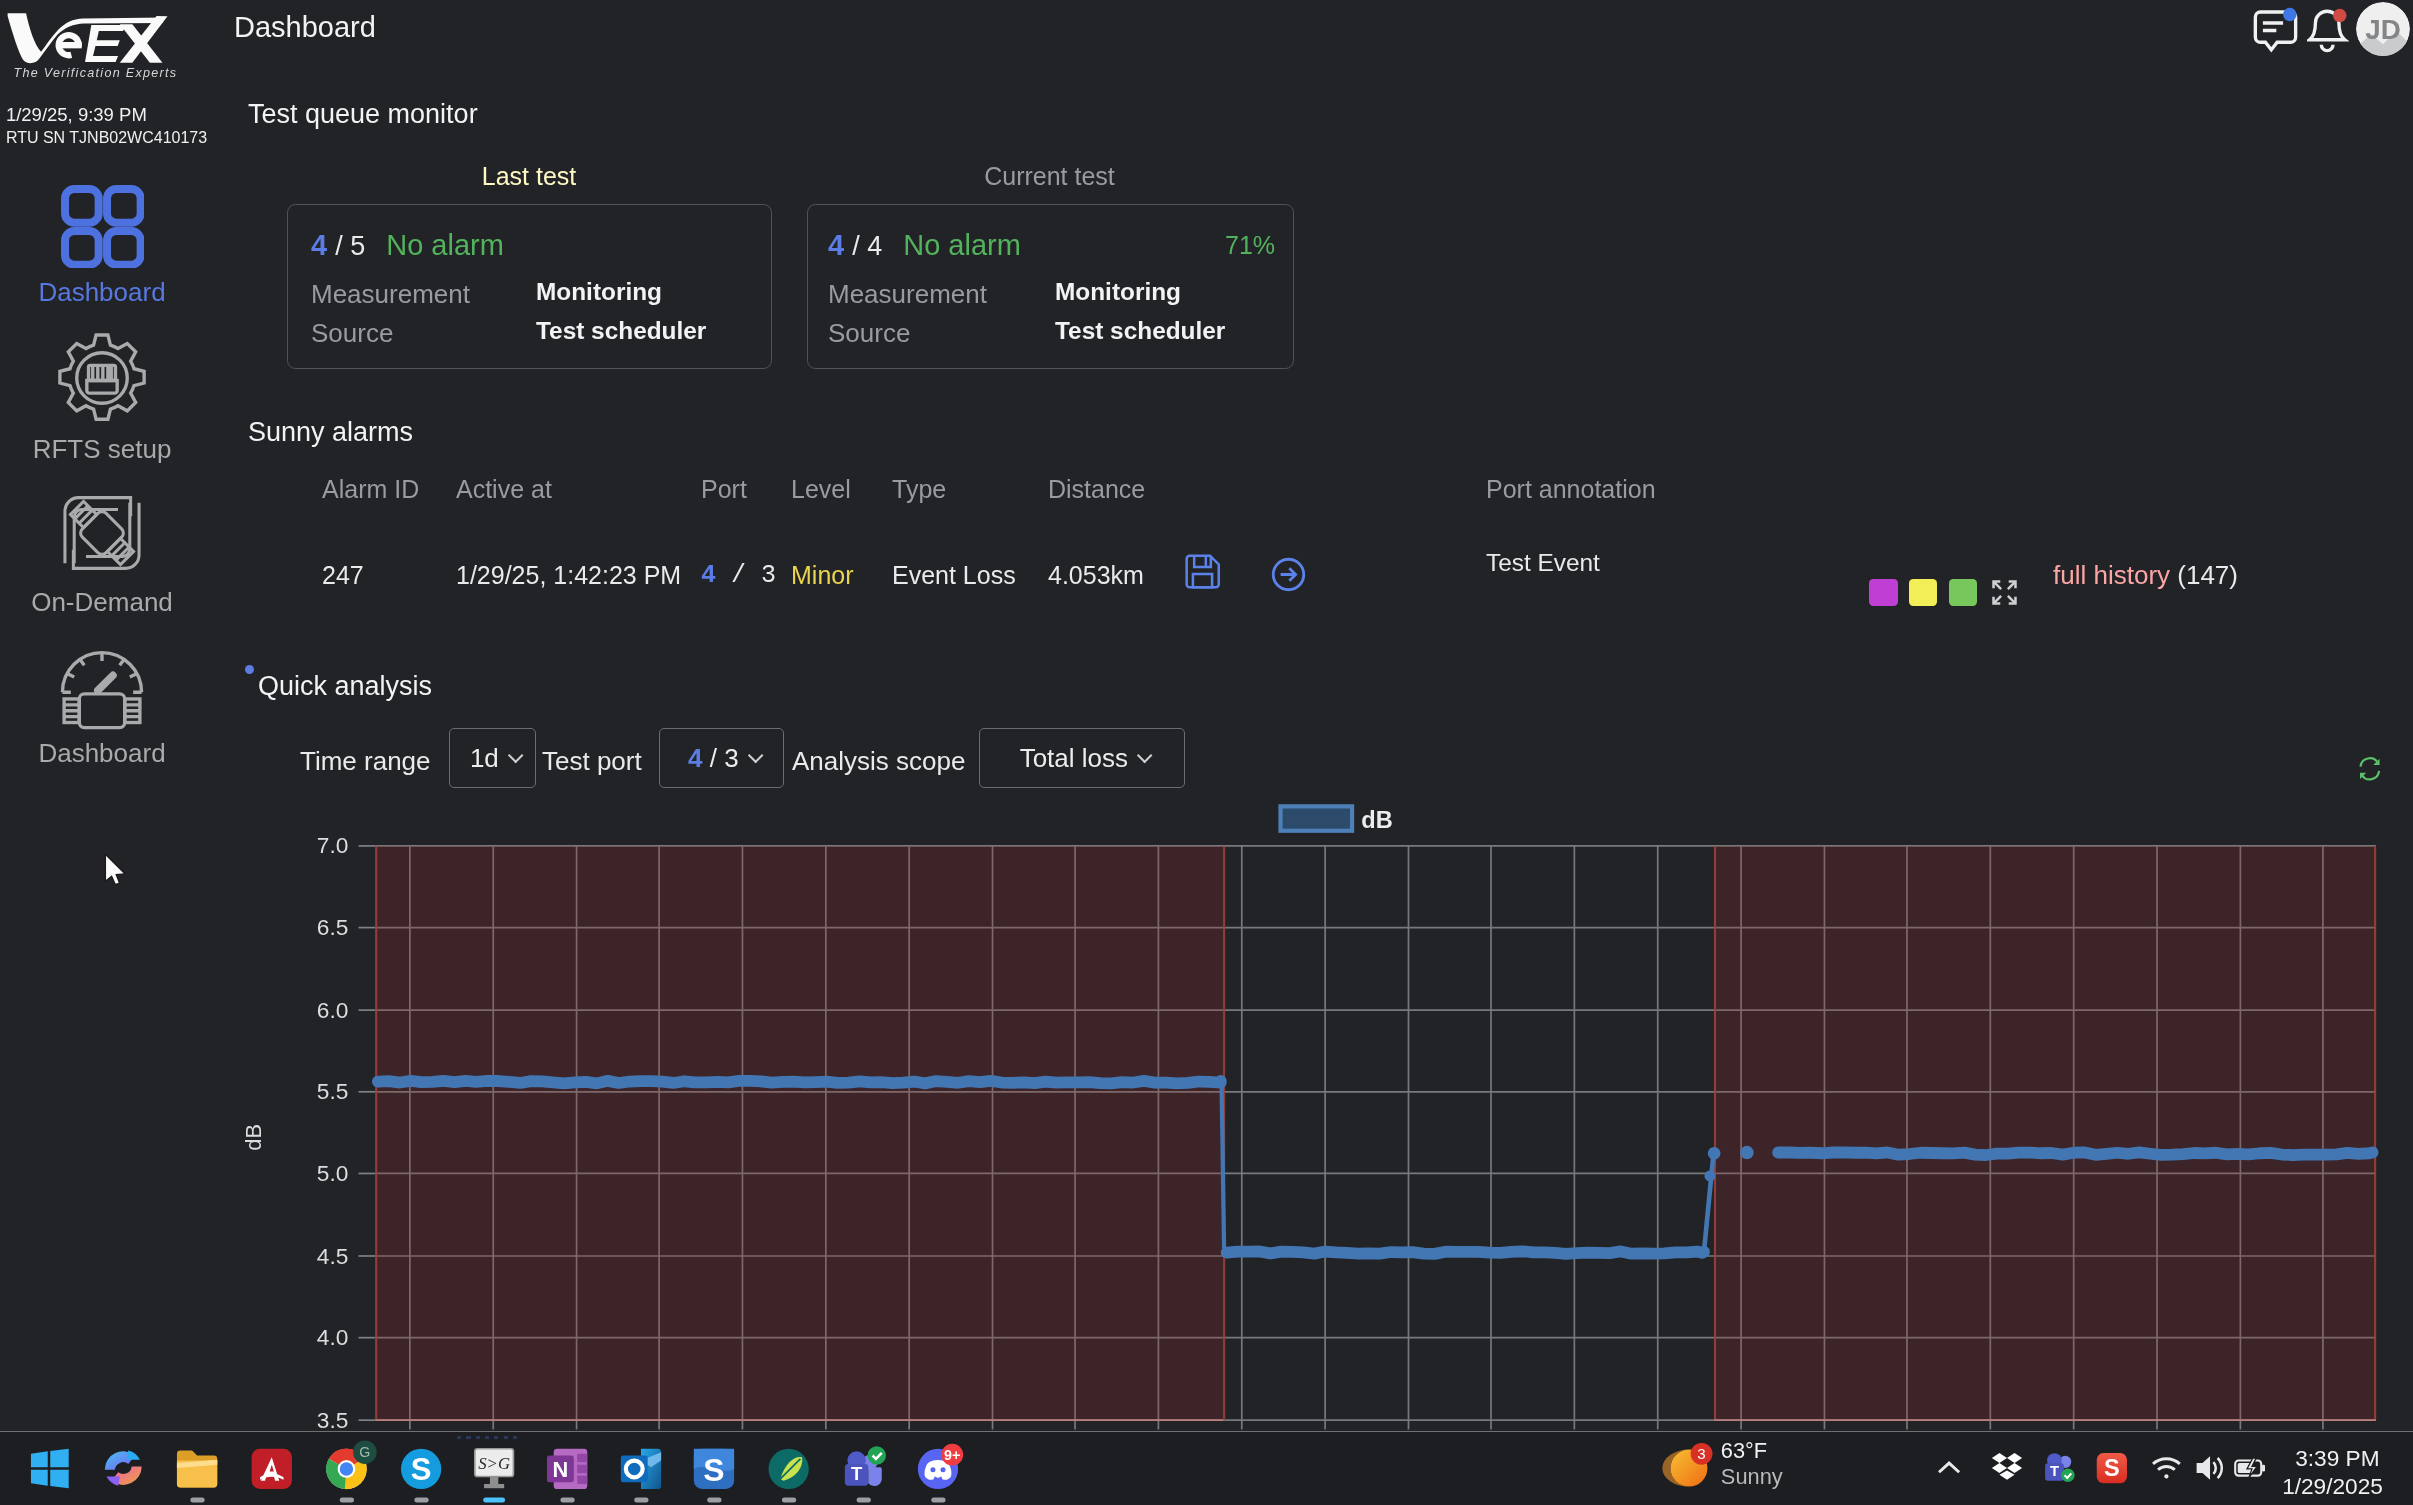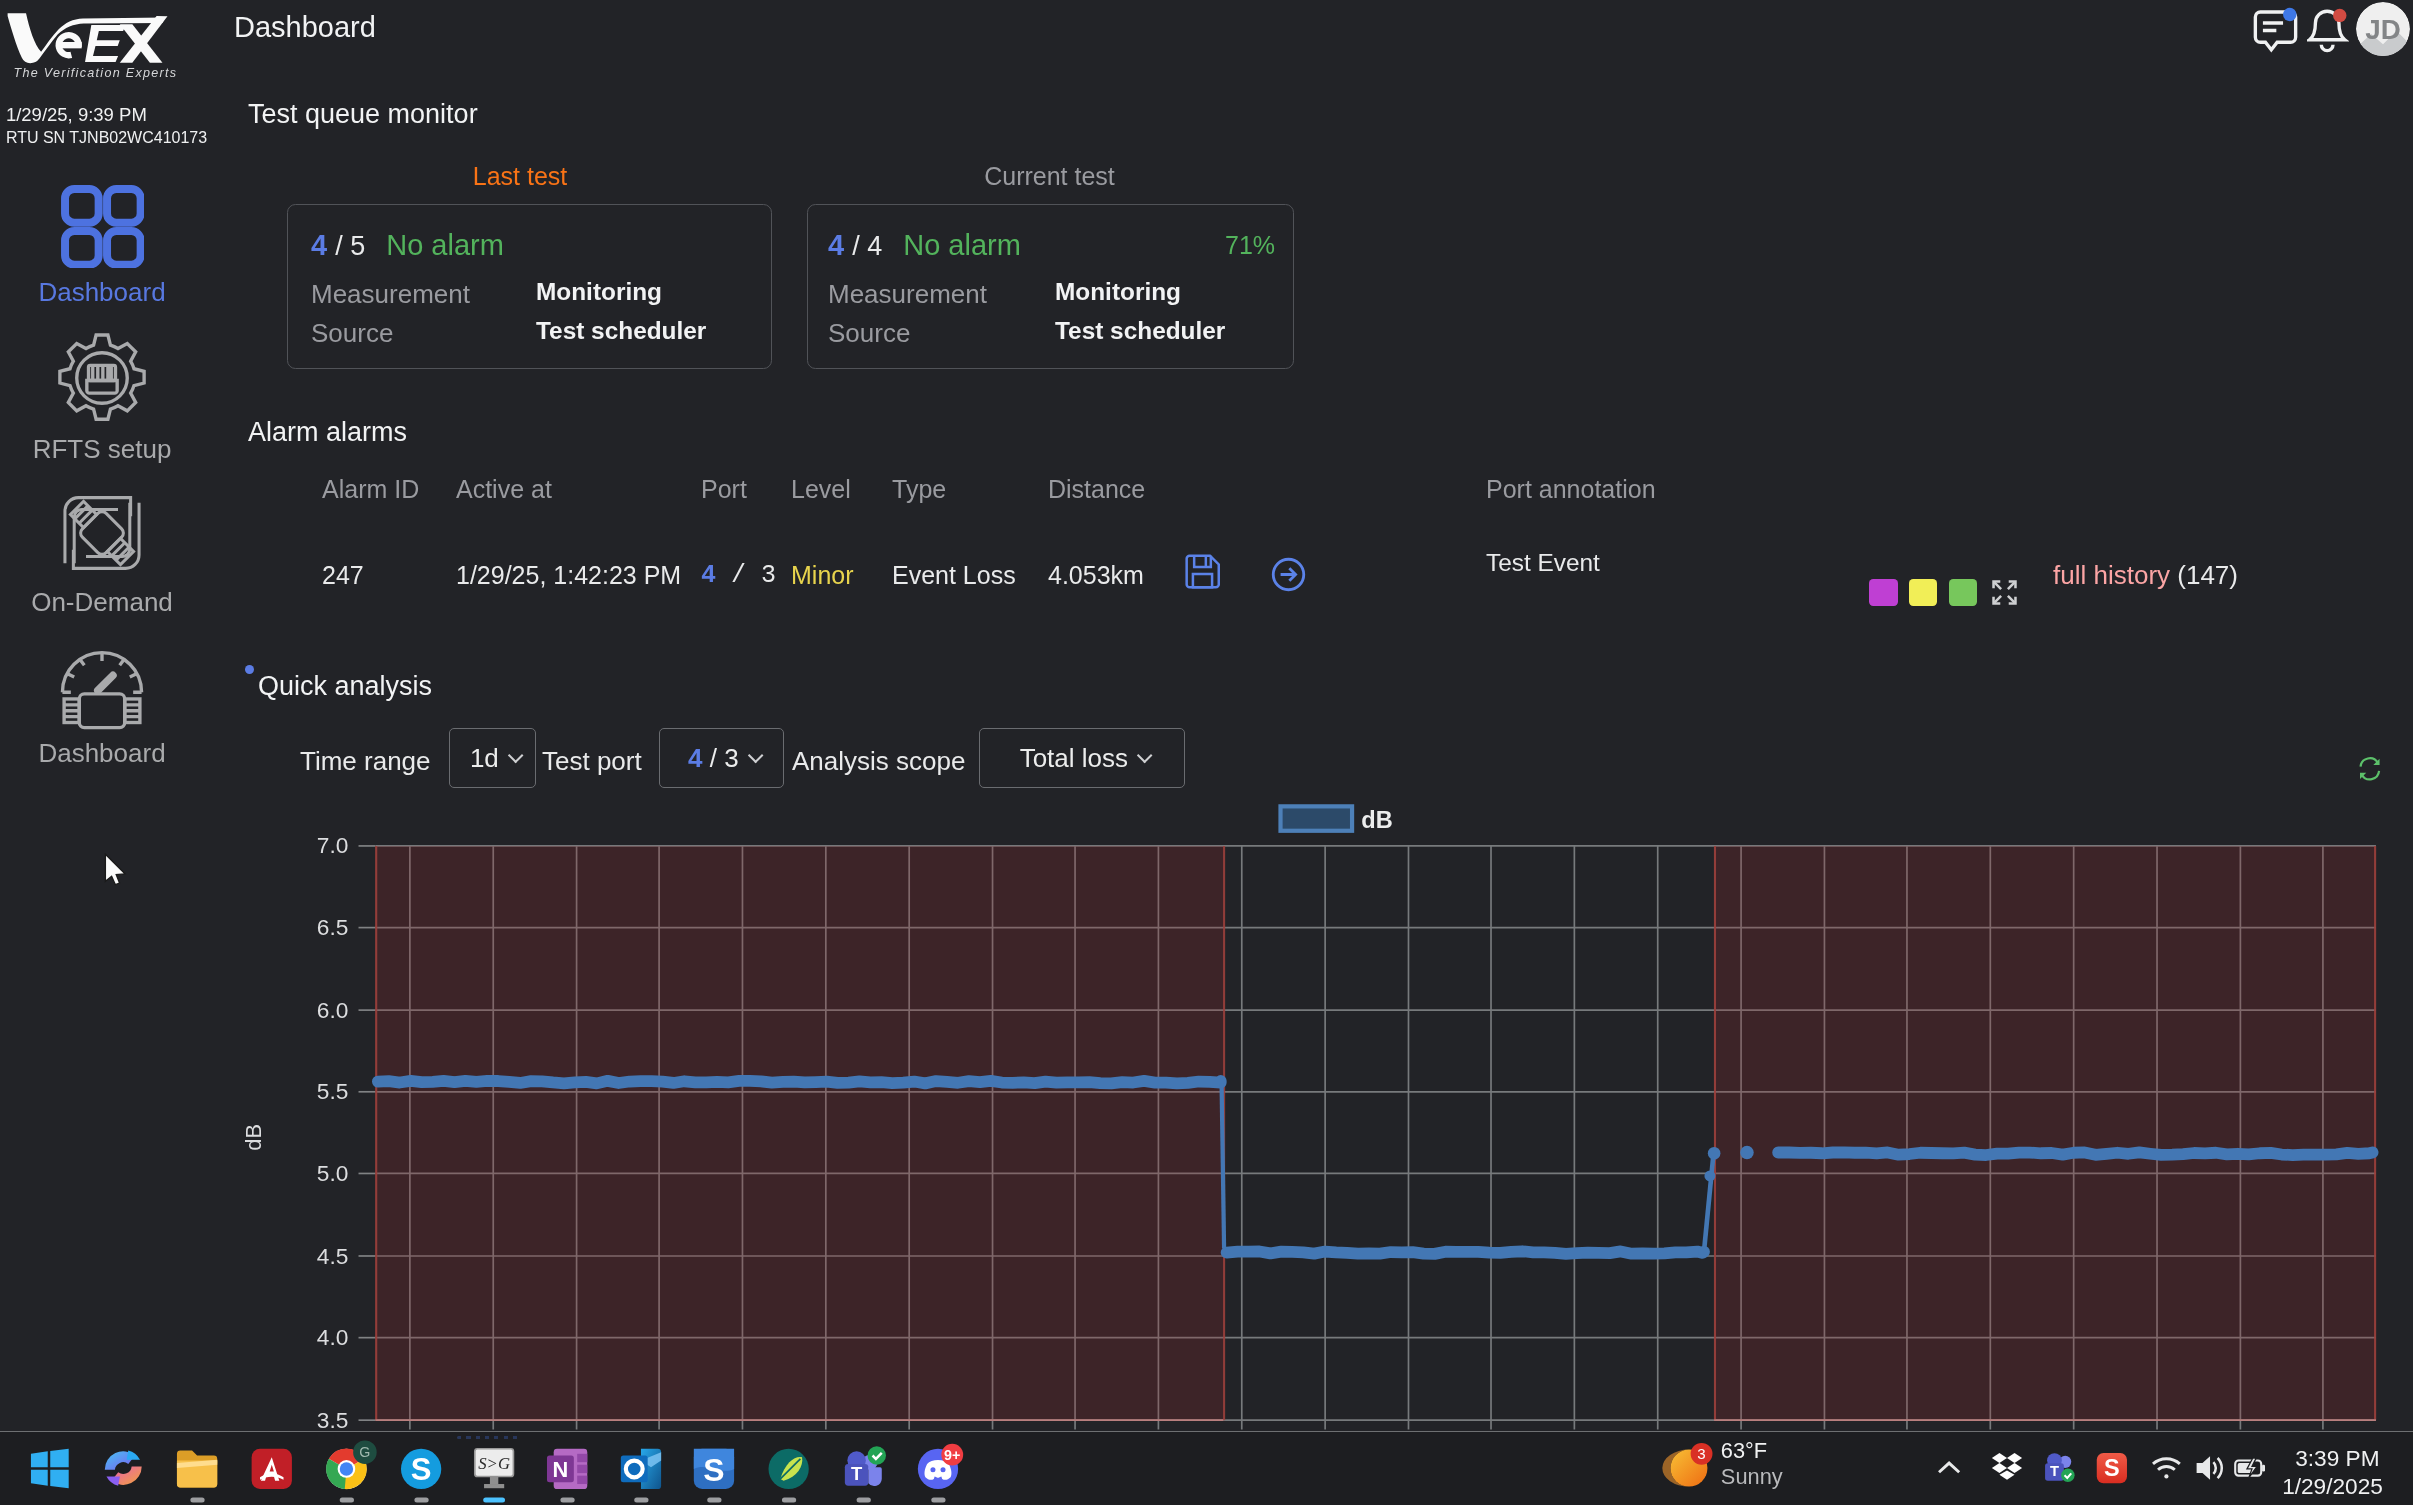--- a/index.html
+++ b/index.html
@@ -104,39 +104,39 @@
       <circle cx="32" cy="32" r="32"></circle>
     </clipPath>
   <g clip-path="url(#avc)">
     <circle cx="32" cy="32" r="32" fill="#efefef"></circle>
     <path d="M-2 56 L18 38 L32 50 L48 34 L66 52 L66 66 L-2 66 z" fill="#c9cbcd"></path>
     <text x="32" y="44" font-size="33" font-weight="bold" fill="#838587" text-anchor="middle" font-family="Liberation Sans, sans-serif">JD</text>
   </g>
 </svg>
 
 <div class="abs" style="left:248px;top:99px;font-size:27px;color:#f2f3f4;">Test queue monitor</div>
-<div class="abs" style="left:278px;top:162px;width:484px;text-align:center;font-size:25px;color:#f97316;">Last test</div>
+<div class="abs" style="left:287px;top:162px;width:484px;text-align:center;font-size:25px;color:#fef9c3;">Last test</div>
 <div class="abs" style="left:807px;top:162px;width:485px;text-align:center;font-size:25px;color:#9a9ba0;">Current test</div>
 
 <div class="card" style="left:287px;top:204px;width:483px;height:163px;"></div>
 <div class="abs" style="left:311px;top:229px;font-size:29px;"><span class="blue" style="font-weight:bold;">4</span> <span style="font-size:27px;">/ 5</span><span class="green" style="margin-left:21px;">No alarm</span></div>
 <div class="abs" style="left:311px;top:279px;font-size:26px;color:#9a9ba0;">Measurement</div>
 <div class="abs" style="left:536px;top:278px;font-size:24.4px;font-weight:bold;color:#f2f3f4;">Monitoring</div>
 <div class="abs" style="left:311px;top:318px;font-size:26px;color:#9a9ba0;">Source</div>
 <div class="abs" style="left:536px;top:317px;font-size:24.4px;font-weight:bold;color:#f2f3f4;">Test scheduler</div>
 
 <div class="card" style="left:807px;top:204px;width:485px;height:163px;"></div>
 <div class="abs" style="left:828px;top:229px;font-size:29px;"><span class="blue" style="font-weight:bold;">4</span> <span style="font-size:27px;">/ 4</span><span class="green" style="margin-left:21px;">No alarm</span></div>
 <div class="abs" style="left:1225px;top:231px;font-size:25px;"><span class="green">71%</span></div>
 <div class="abs" style="left:828px;top:279px;font-size:26px;color:#9a9ba0;">Measurement</div>
 <div class="abs" style="left:1055px;top:278px;font-size:24.4px;font-weight:bold;color:#f2f3f4;">Monitoring</div>
 <div class="abs" style="left:828px;top:318px;font-size:26px;color:#9a9ba0;">Source</div>
 <div class="abs" style="left:1055px;top:317px;font-size:24.4px;font-weight:bold;color:#f2f3f4;">Test scheduler</div>
 
-<div class="abs" style="left:248px;top:417px;font-size:27px;color:#f2f3f4;">Alarm alarms</div>
+<div class="abs" style="left:248px;top:417px;font-size:27px;color:#f2f3f4;">Sunny alarms</div>
 <div class="abs gray" style="left:322px;top:475px;font-size:25px;">Alarm ID</div>
 <div class="abs gray" style="left:456px;top:475px;font-size:25px;">Active at</div>
 <div class="abs gray" style="left:701px;top:475px;font-size:25px;">Port</div>
 <div class="abs gray" style="left:791px;top:475px;font-size:25px;text-align:right;">Level</div>
 <div class="abs gray" style="left:892px;top:475px;font-size:25px;">Type</div>
 <div class="abs gray" style="left:1048px;top:475px;font-size:25px;">Distance</div>
 
 <div class="abs" style="left:322px;top:561px;font-size:25px;">247</div>
 <div class="abs" style="left:456px;top:561px;font-size:25px;">1/29/25, 1:42:23 PM</div>
 <div class="abs" style="left:701px;top:561px;font-size:25px;font-family:Liberation Mono, monospace;"><span class="blue" style="font-weight:bold;">4</span> / 3</div>

